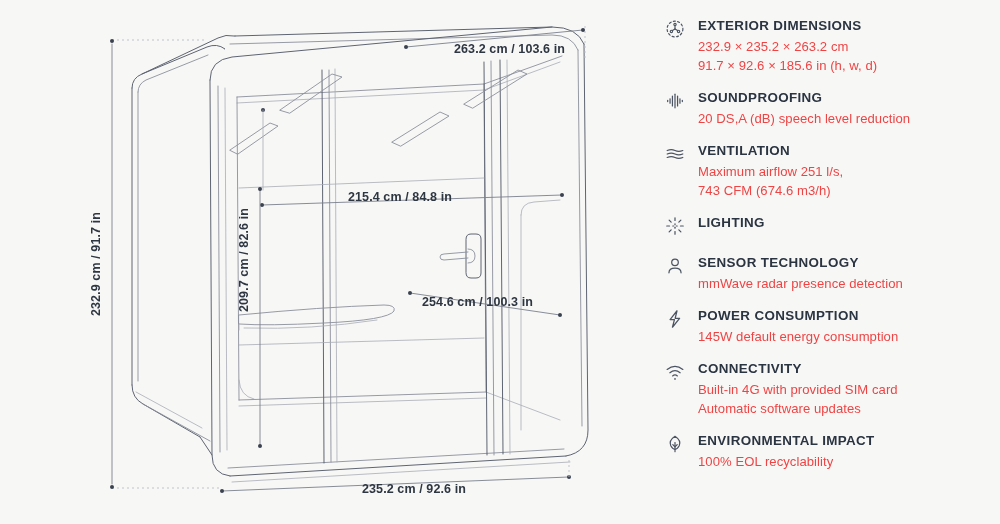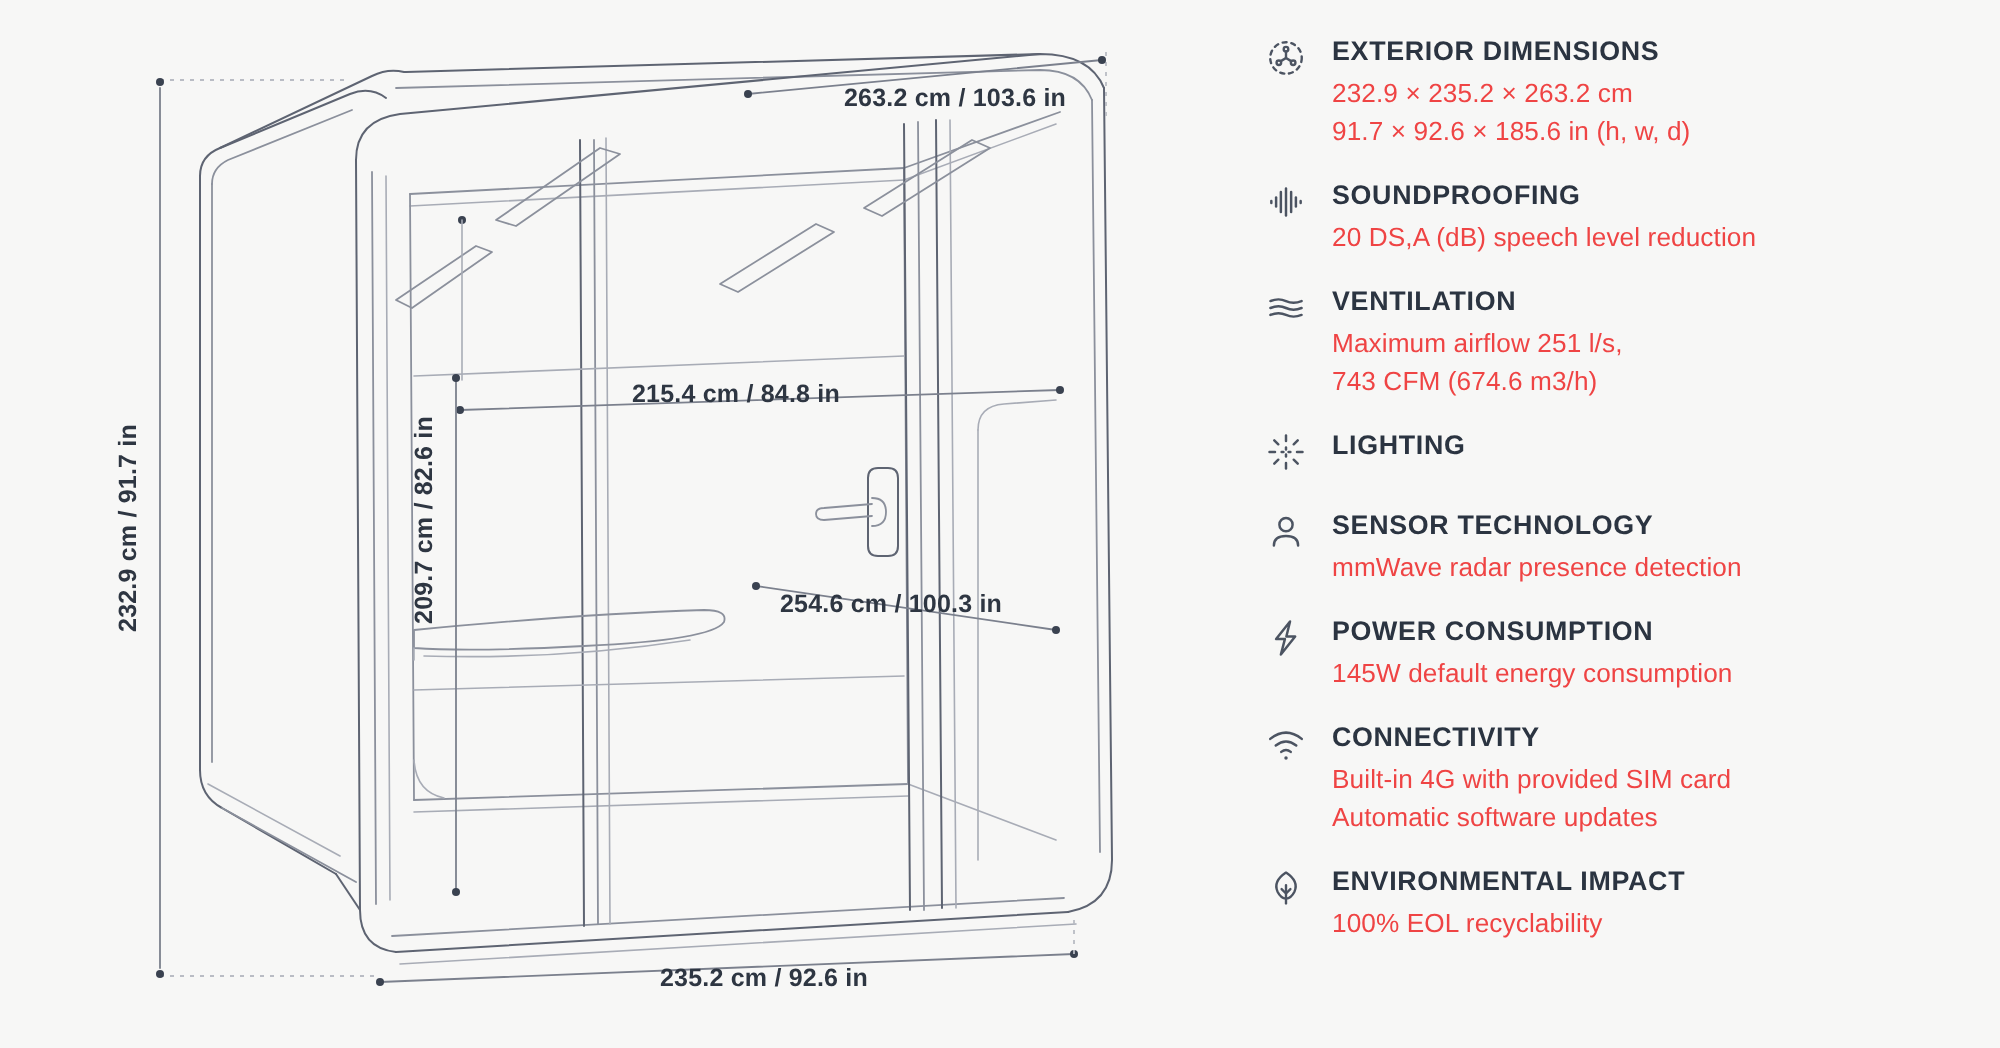--- a/index.html
+++ b/index.html
@@ -25,20 +25,21 @@
     display: flex;
     background: #f7f7f6;
   }
 
   
   .drawing-pane {
     position: relative;
     width: 600px;
     height: 374px;
     flex: 0 0 600px;
+    margin-left: 32px;
   }
 
   .drawing-pane svg {
     display: block;
     width: 600px;
     height: 524px;
   }
 
   .dim-label {
     font-family: "Liberation Sans", sans-serif;

